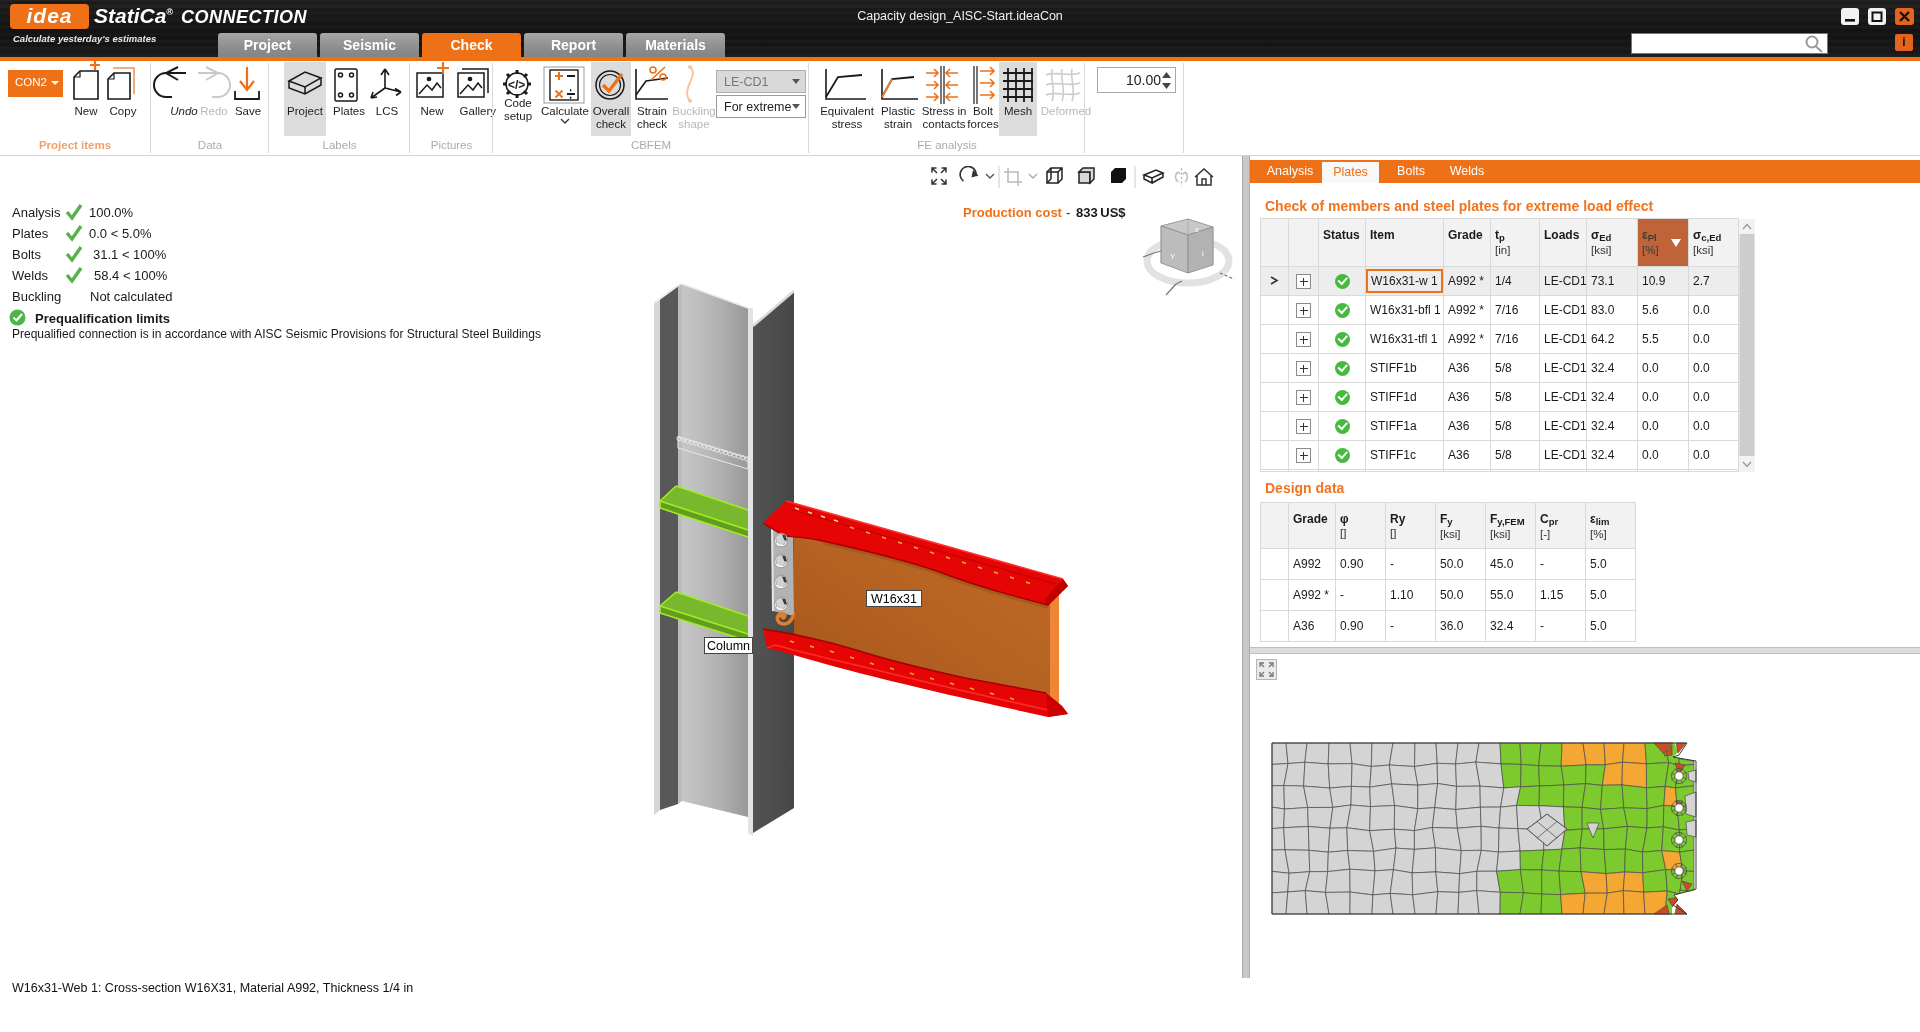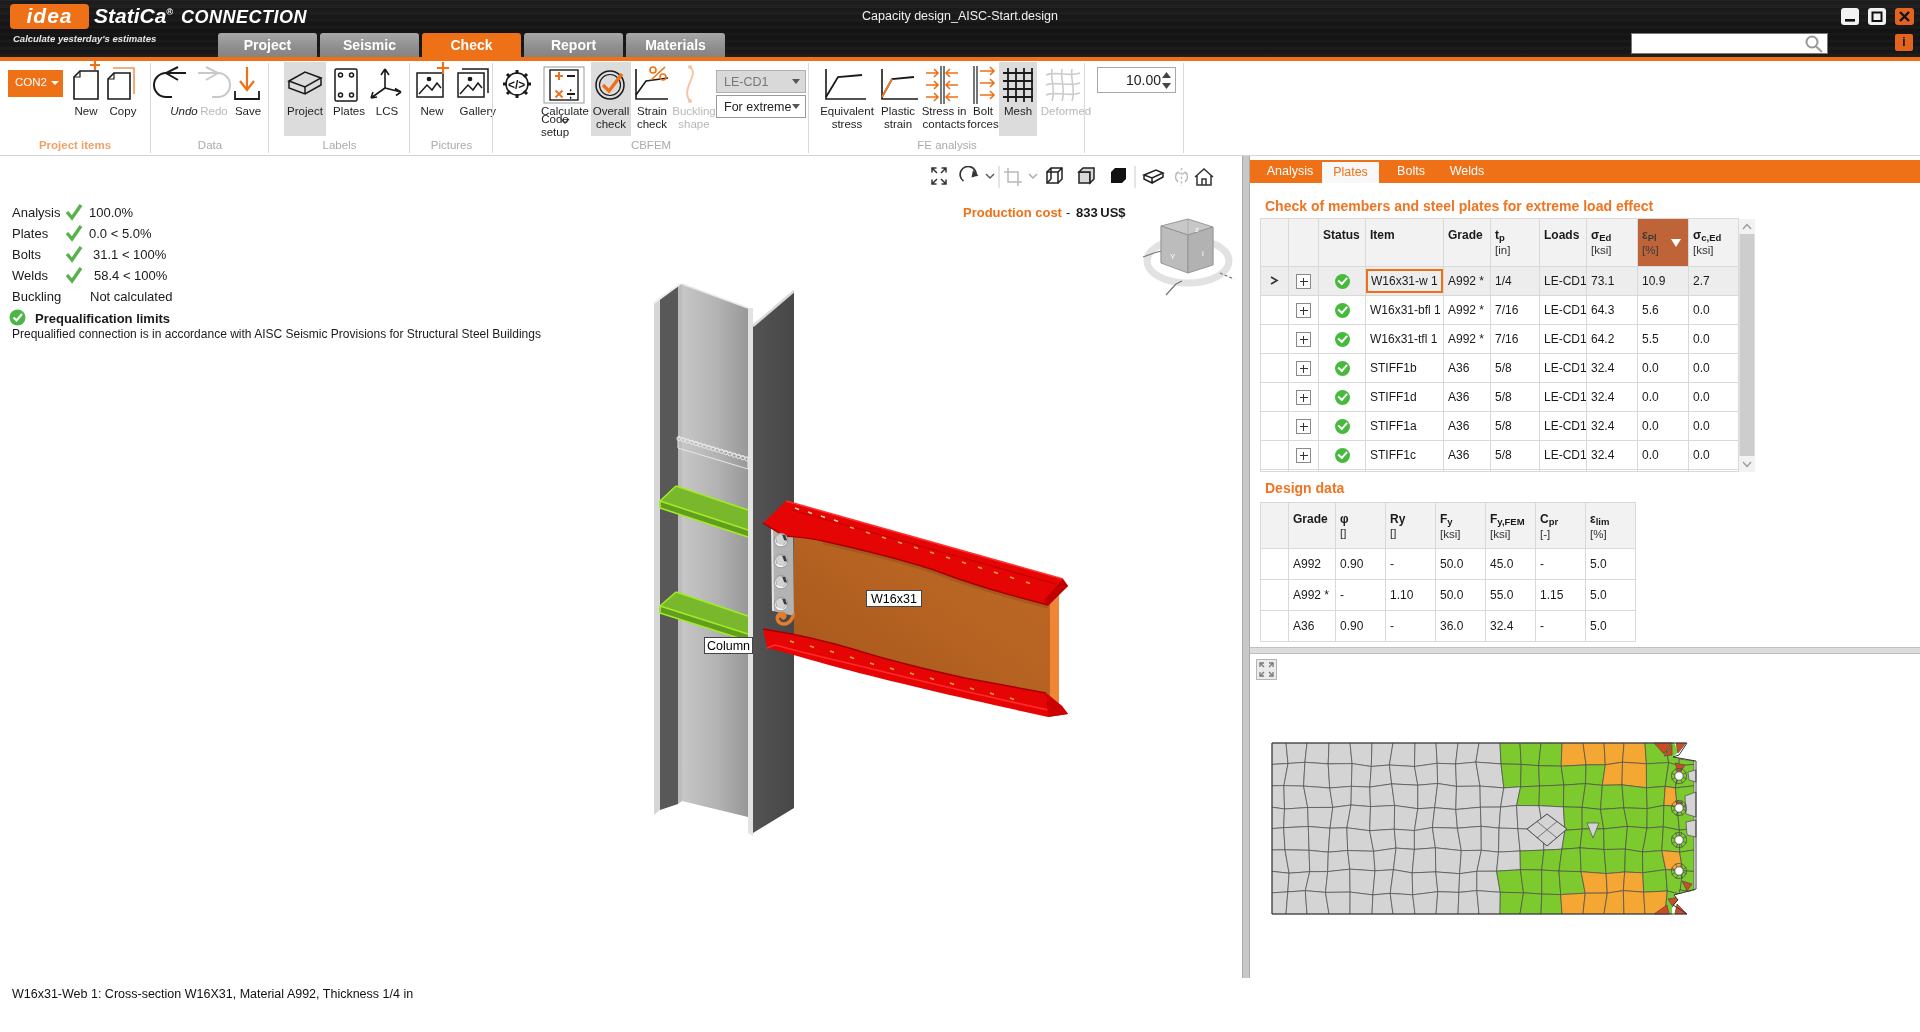--- a/index.html
+++ b/index.html
@@ -86,21 +86,21 @@
 </style>
 </head>
 <body>
 <div id="app">
 
   <div id="titlebar"></div>
   <div id="logo">idea</div>
   <div id="statica">StatiCa<sup>®</sup></div>
   <div id="conn">CONNECTION</div>
   <div id="tagline">Calculate yesterday's estimates</div>
-  <div id="wintitle">Capacity design_AISC-Start.design</div>
+  <div id="wintitle">Capacity design_AISC-Start.ideaCon</div>
   <div class="winbtn" id="btnmin"><svg width="18" height="17">
         <rect x="4" y="11" width="10" height="2.6" fill="#111"></rect>
       </svg></div>
   <div class="winbtn" id="btnmax"><svg width="18" height="17">
         <rect x="4.5" y="4.5" width="9" height="8.5" fill="none" stroke="#111" stroke-width="2"></rect>
       </svg></div>
   <div class="winbtn" id="btnclose"><svg width="19" height="17">
         <path d="M5 4 L14 13 M14 4 L5 13" stroke="#111" stroke-width="2.4"></path>
       </svg></div>
   <div id="btninfo">i</div>
@@ -251,21 +251,21 @@
     <div class="ilabel" style="left:68px; top:44px; width:36px;">New</div>
     <div class="ilabel" style="left:103px; top:44px; width:40px;">Copy</div>
     <div class="ilabel" style="left:164px; top:44px; width:40px;font-style:italic;">Undo</div>
     <div class="ilabel dis" style="left:194px; top:44px; width:40px;">Redo</div>
     <div class="ilabel" style="left:228px; top:44px; width:40px;">Save</div>
     <div class="ilabel" style="left:276px; top:44px; width:58px;">Project</div>
     <div class="ilabel" style="left:329px; top:44px; width:40px;">Plates</div>
     <div class="ilabel" style="left:369px; top:44px; width:36px;">LCS</div>
     <div class="ilabel" style="left:413px; top:44px; width:38px;">New</div>
     <div class="ilabel" style="left:450px; top:44px; width:46px;text-align:right;">Gallery</div>
-    <div class="ilabel" style="left:498px; top:52px; width:40px;margin-left:37px;">Code<br>setup</div>
+    <div class="ilabel" style="left:498px; top:36px; width:40px;">Code<br>setup</div>
     <div class="ilabel" style="left:536px; top:44px; width:58px;">Calculate</div>
       <svg class="abs" style="left:560px; top:57px;" width="10" height="6">
         <path d="M1 1 L5 5 L9 1" stroke="#333" stroke-width="1.3" fill="none"></path>
       </svg>
     <div class="ilabel" style="left:588px; top:44px; width:46px;">Overall<br>check</div>
     <div class="ilabel" style="left:630px; top:44px; width:44px;">Strain<br>check</div>
     <div class="ilabel dis" style="left:668px; top:44px; width:52px;">Buckling<br>shape</div>
     <div class="ilabel" style="left:815px; top:44px; width:64px;">Equivalent<br>stress</div>
     <div class="ilabel" style="left:876px; top:44px; width:44px;">Plastic<br>strain</div>
     <div class="ilabel" style="left:918px; top:44px; width:52px;">Stress in<br>contacts</div>
@@ -577,21 +577,21 @@
             <td>2.7</td>
       </tr>
       <tr style="height:29px">
             <td></td>
             <td style="text-align:center; padding:0;"><span class="plusbox"></span></td>
             <td style="text-align:center; padding:0;"><span class="okcirc"></span></td>
             <td>W16x31-bfl 1</td>
             <td>A992 *</td>
             <td>7/16</td>
             <td>LE-CD1</td>
-            <td>64.3</td>
+            <td>83.0</td>
             <td>5.6</td>
             <td>0.0</td>
           </tr>
       <tr style="height:29px">
             <td></td>
             <td style="text-align:center; padding:0;"><span class="plusbox"></span></td>
             <td style="text-align:center; padding:0;"><span class="okcirc"></span></td>
             <td>W16x31-tfl 1</td>
             <td>A992 *</td>
             <td>7/16</td>
@@ -962,16 +962,16 @@
           <circle cx="411.0" cy="130.0" r="4.2" fill="#ffffff" stroke="#4a4a4a" stroke-width="0.8"></circle>
           <polygon points="406.0,1.0 433.0,1.0 433.0,20.0 405.0,16.0 410.0,11.0" fill="#ffffff" stroke="none"></polygon>
           <polygon points="406.0,154.0 433.0,148.0 433.0,174.0 404.0,174.0 404.0,167.0 410.0,159.0" fill="#ffffff" stroke="none"></polygon>
           <polygon points="408.0,2.0 418.0,2.0 410.0,12.0" fill="#cf4a25" stroke="#4a4a4a" stroke-width="0.7"></polygon>
           <polygon points="407.0,173.0 419.0,173.0 409.0,163.0" fill="#cf4a25" stroke="#4a4a4a" stroke-width="0.7"></polygon>
           <polygon points="4.0,2.0 406.0,2.0 419.0,2.0 411.0,14.0 405.0,16.0 428.0,20.0 428.0,148.0 406.0,154.0 410.0,159.0 405.0,164.0 419.0,173.0 4.0,173.0" fill="none" stroke="#3a3a3a" stroke-width="1"></polygon>
         </svg></div>
   </div>
 
   <div id="statusline">
-      <span style="position:absolute; left:12px; top:9px;">W16x31-Web 1: Cross-section W16X31, Material A992, Thickness 1/4 in</span>
+      <span style="position:absolute; left:12px; top:3px;">W16x31-Web 1: Cross-section W16X31, Material A992, Thickness 1/4 in</span>
     </div>
 
 </div>
 
 </body></html>

